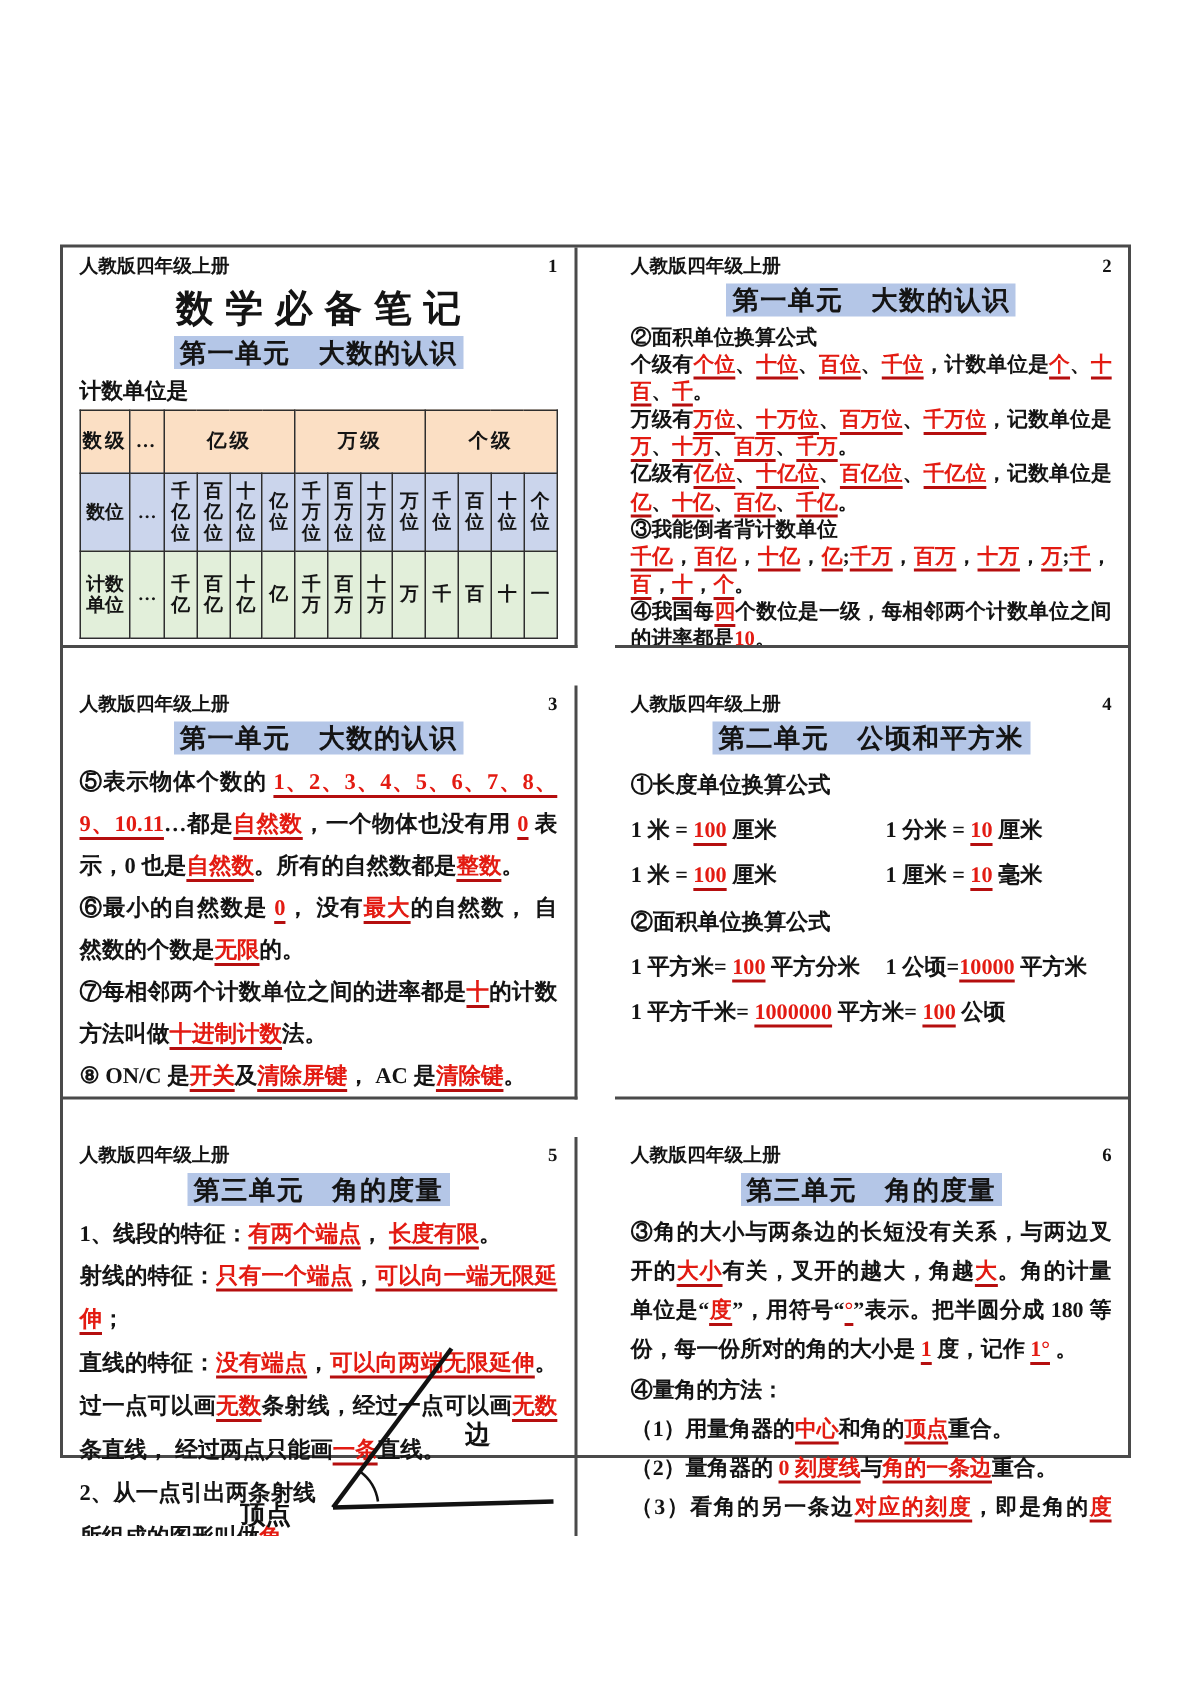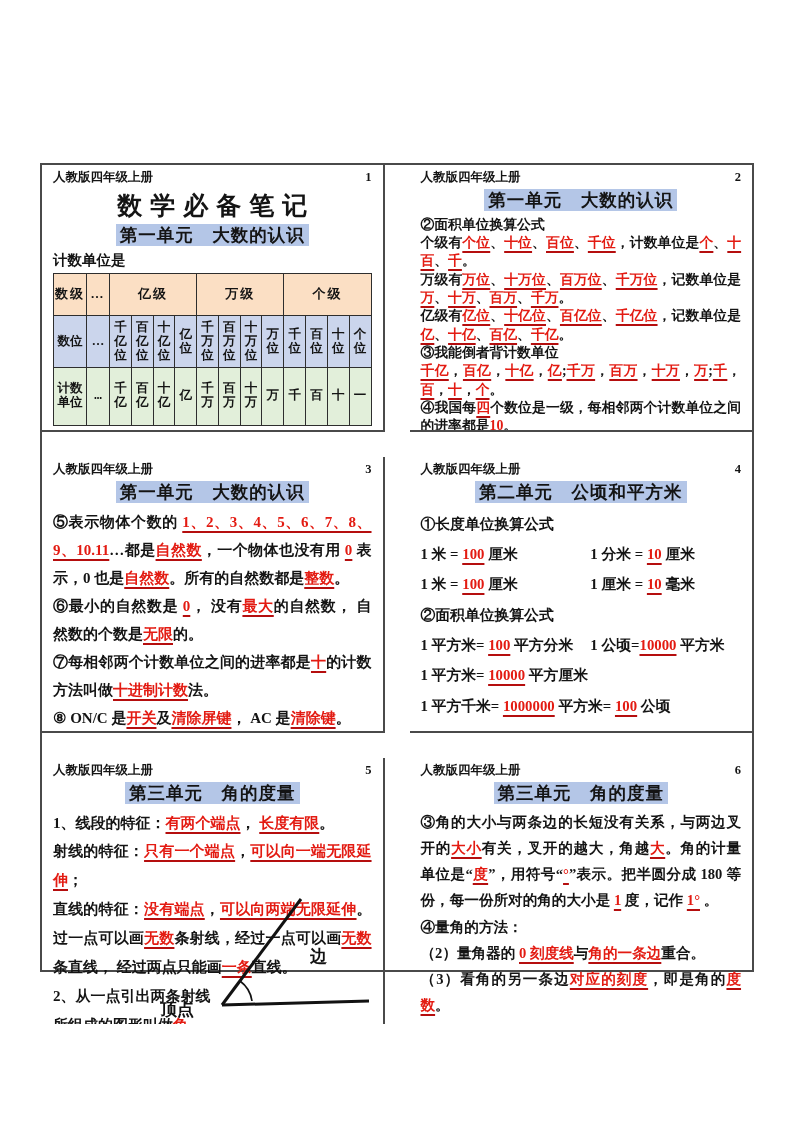--- a/index.html
+++ b/index.html
@@ -46,21 +46,21 @@
   .p4-body .colL{flex:0 0 53%;}
   .p4-body .colR{flex:1;}
   
   .num-table{width:100%;border-collapse:collapse;table-layout:fixed;margin-top:3px;
     font-weight:700;font-size:12.5px;}
   .num-table td{border:1px solid #2e2e2e;text-align:center;vertical-align:middle;
     padding:1px 0;word-break:break-all;line-height:1.12;}
   .num-table tr:nth-child(1){height:42px;}
   .num-table tr:nth-child(1) td{font-size:13px;letter-spacing:2px;}
   .num-table tr:nth-child(2){height:52px;}
-  .num-table tr:nth-child(3){height:58px;font-family:Liberation Mono, monospace;}
+  .num-table tr:nth-child(3){height:58px;}
   .c-first{width:33px;} .c-dots{width:23px;}
   
   .angle-svg{position:absolute;right:8px;bottom:2px;}
   .dlabel{font:700 17px "Liberation Serif",serif;fill:#111;}
 </style>
 </head>
 <body>
 
 <div class="sheet">
 
@@ -167,21 +167,20 @@
         </p>
         <p class="frow">
           <span class="colL"><span>1 米 = </span><span class="red">100</span><span> 厘米</span></span>
           <span class="colR"><span>1 厘米 = </span><span class="red">10</span><span> 毫米</span></span>
         </p>
         <p class="label"><span>②面积单位换算公式</span></p>
         <p class="frow">
           <span class="colL"><span>1 平方米= </span><span class="red">100</span><span> 平方分米</span></span>
           <span class="colR"><span>1 公顷=</span><span class="red">10000</span><span> 平方米</span></span>
         </p>
-        <p><span>1 平方米= </span><span class="red">10000</span><span> 平方厘米</span></p>
         <p><span>1 平方千米= </span><span class="red">1000000</span><span> 平方米= </span><span class="red">100</span><span> 公顷</span></p>
       </div>
   </section>
 
   <section class="panel bR">
     <div class="panel-header">
       <span>人教版四年级上册</span>
       <span>5</span>
     </div>
     <h2 class="unit-heading"><mark>第三单元　角的度量</mark></h2>
@@ -203,18 +202,19 @@
 
   <section class="panel">
     <div class="panel-header">
       <span>人教版四年级上册</span>
       <span>6</span>
     </div>
     <h2 class="unit-heading"><mark>第三单元　角的度量</mark></h2>
     <div class="paras p6-body">
         <p><span>③角的大小与两条边的长短没有关系，与两边叉开的</span><span class="red">大小</span><span>有关，叉开的越大，角越</span><span class="red">大</span><span>。角的计量单位是“</span><span class="red">度</span><span>”，用符号“</span><span class="red">°</span><span>”表示。把半圆分成 180 等份，每一份所对的角的大小是 </span><span class="red">1</span><span> 度，记作 </span><span class="red">1°</span><span> 。</span></p>
         <p><span>④量角的方法：</span></p>
+        <p><span>（1）用量角器的</span><span class="red">中心</span><span>和角的</span><span class="red">顶点</span><span>重合。</span></p>
         <p><span>（2）量角器的 </span><span class="red">0 刻度线</span><span>与</span><span class="red">角的一条边</span><span>重合。</span></p>
         <p><span>（3）看角的另一条边</span><span class="red">对应的刻度</span><span>，即是角的</span><span class="red">度数</span><span>。</span></p>
       </div>
   </section>
 
 </div>
 
 </body></html>

